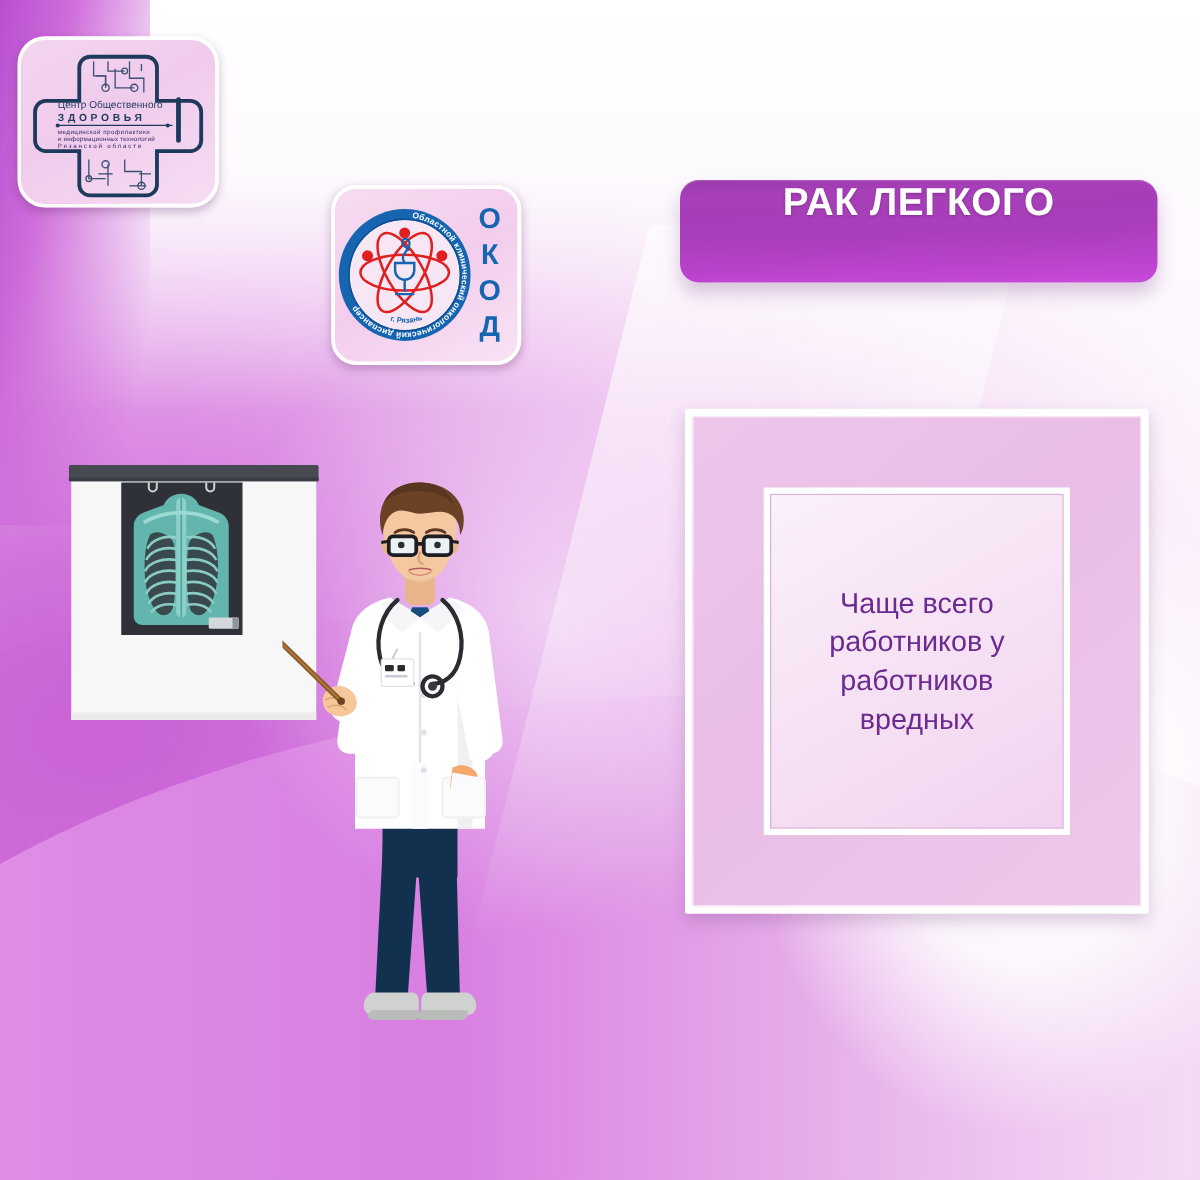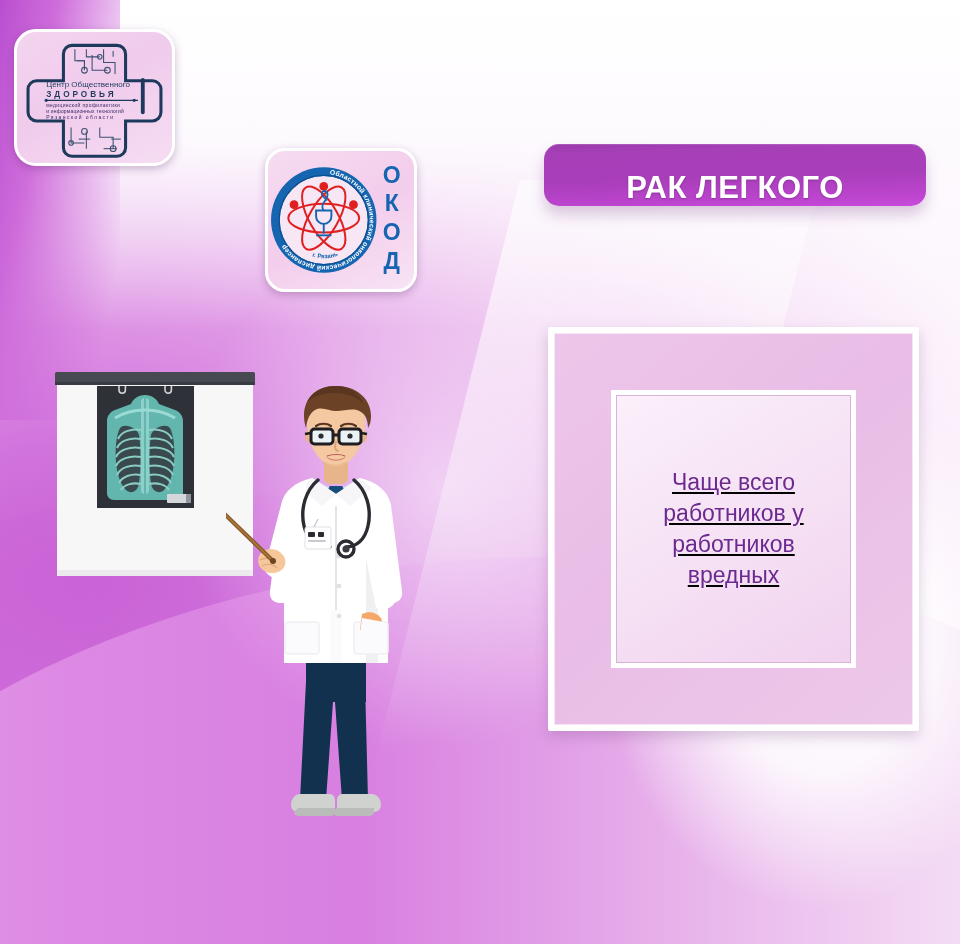--- a/index.html
+++ b/index.html
@@ -71,46 +71,45 @@
     border-radius:20px;
     background:linear-gradient(150deg,#f6dcf0 0%,#f3cdec 50%,#f8e3f5 100%);
     border:3px solid #ffffff;
     box-shadow:0 3px 8px rgba(90,40,100,.30);
     box-sizing:border-box;
   }
   .logo-okod svg{display:block;width:100%;height:100%;}
 
   
   .title-banner{
-    position:absolute;left:544px;top:144px;width:382px;height:62px;
+    position:absolute;left:544px;top:144px;width:382px;height:82px;
     border-radius:15px;
     background:linear-gradient(178deg,#9b3aab 0%,#a63fb8 14%,#a93eba 52%,#bb44cd 82%,#c84ada 100%);
     box-shadow:0 9px 14px rgba(120,60,130,.26), inset 0 1px 0 rgba(255,255,255,.15);
-    display:flex;align-items:flex-end;justify-content:center;
+    display:flex;align-items:flex-start;justify-content:center;
   }
   .title-banner .txt{
     color:#ffffff;font-size:31px;font-weight:bold;letter-spacing:.5px;
     text-shadow:0 1px 2px rgba(60,20,70,.35);
     white-space:nowrap;
   }
 
   
   .frame-outer{
     position:absolute;left:548px;top:327px;width:371px;height:404px;
     background:#ffffff;
     padding:6px;box-sizing:border-box;
     box-shadow:0 6px 13px rgba(120,70,130,.25);
     border-radius:2px;
   }
   .frame-mat{
     width:100%;height:100%;box-sizing:border-box;
     background:linear-gradient(140deg,#eec6ea 0%,#e9bde6 45%,#edc8ea 100%);
     padding:57px;box-sizing:border-box;
     box-shadow:inset 0 0 0 1px rgba(255,255,255,.6);
-    text-decoration:underline;
   }
   .frame-inner{
     width:100%;height:100%;box-sizing:border-box;
     border:5px solid #ffffff;
     background:linear-gradient(150deg,#fbf0fb 0%,#f7e6f6 35%,#f4dcf2 70%,#f1d2ef 100%);
     box-shadow:inset 0 0 0 1px #d9b2d7;
     display:flex;align-items:center;justify-content:center;
     padding:6px;
   }
   .frame-text{

